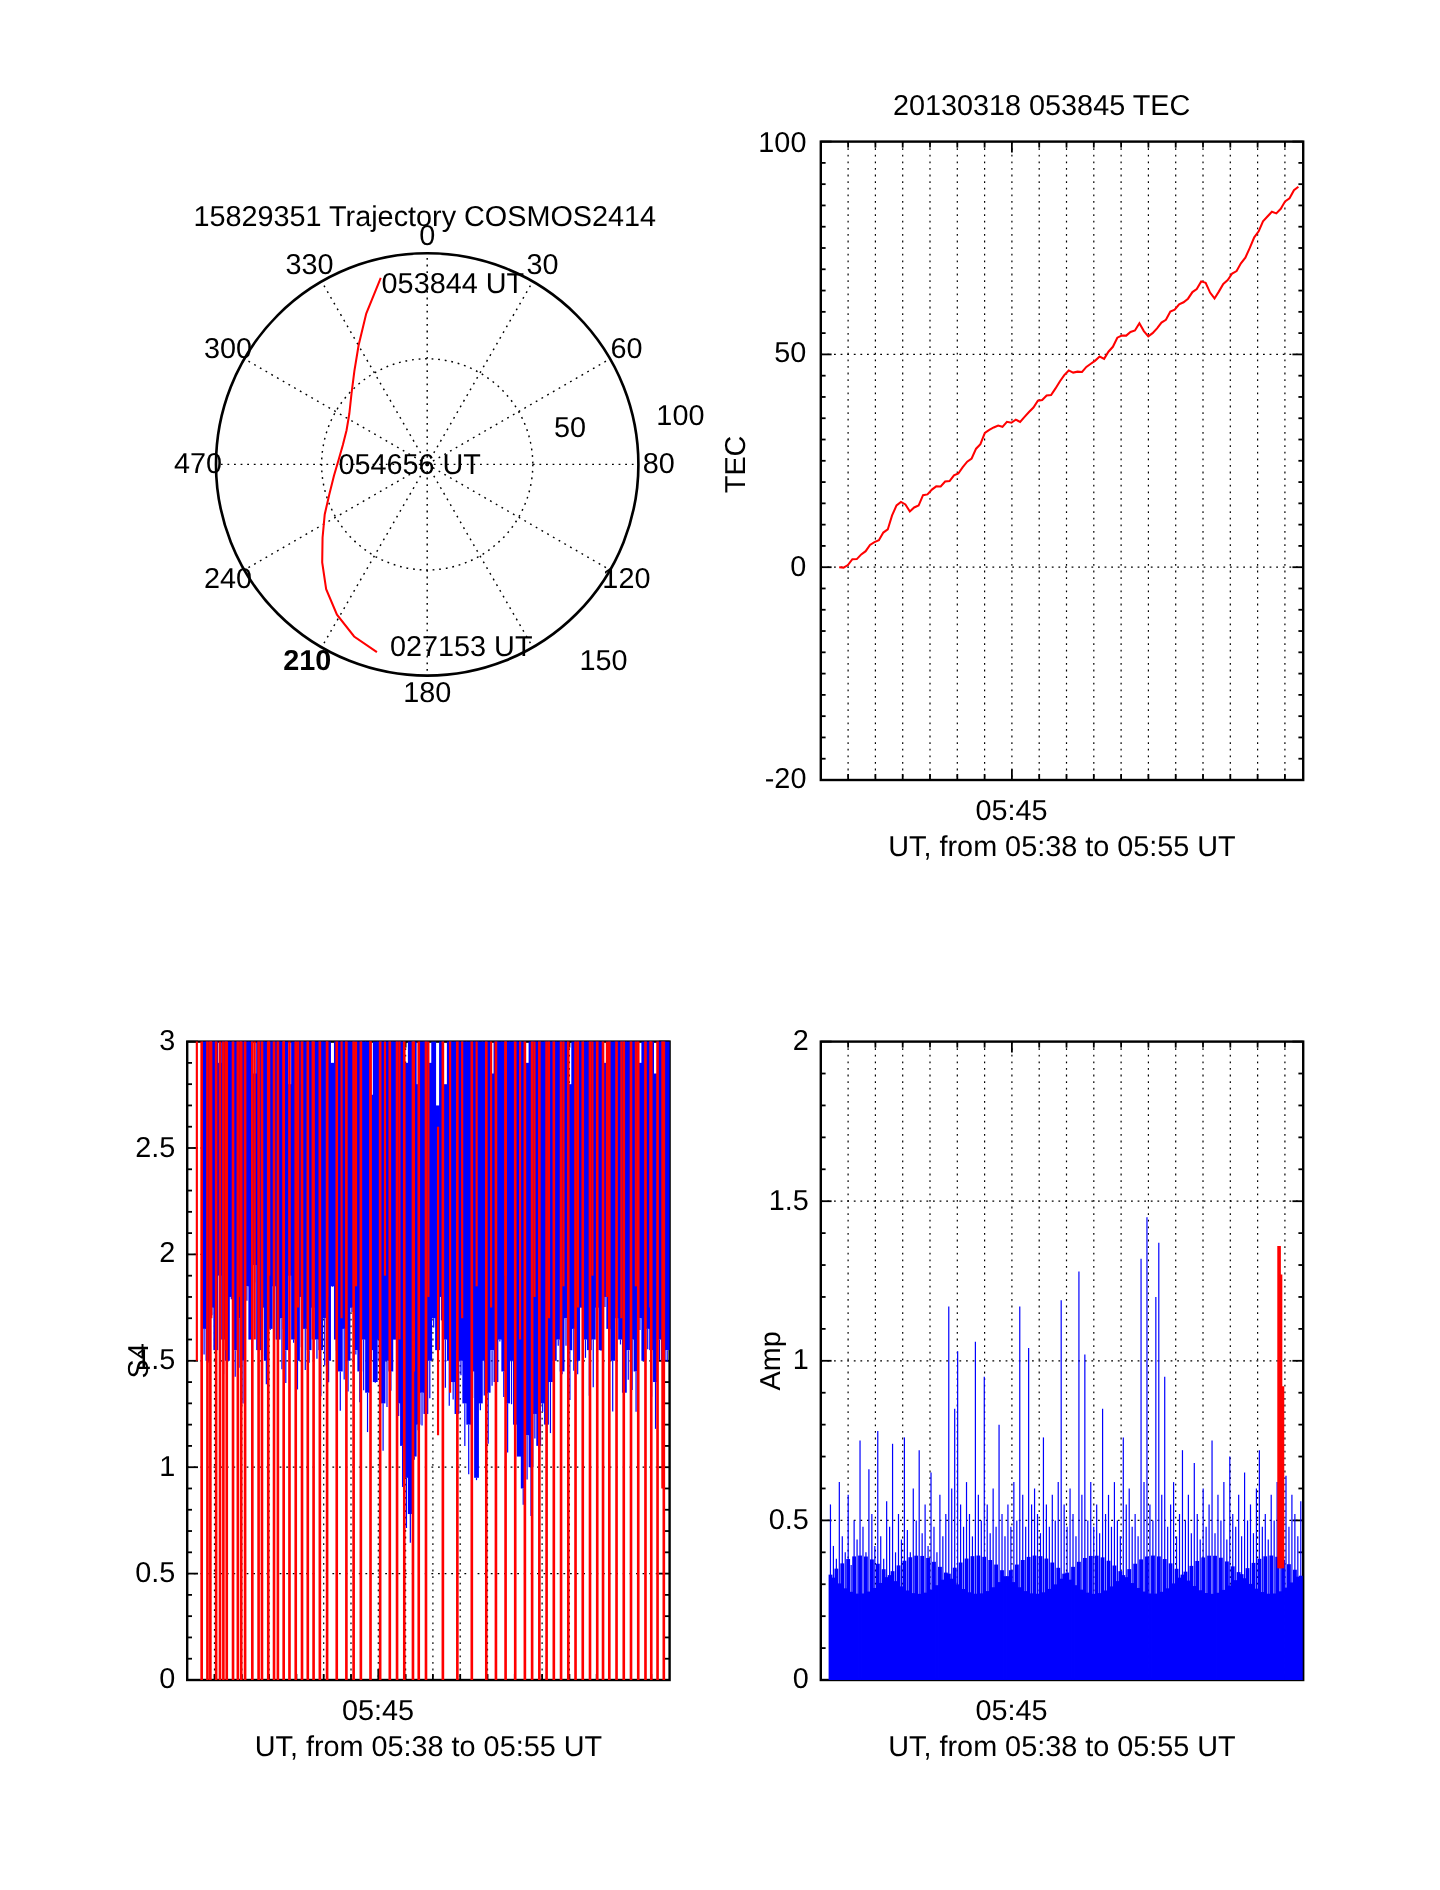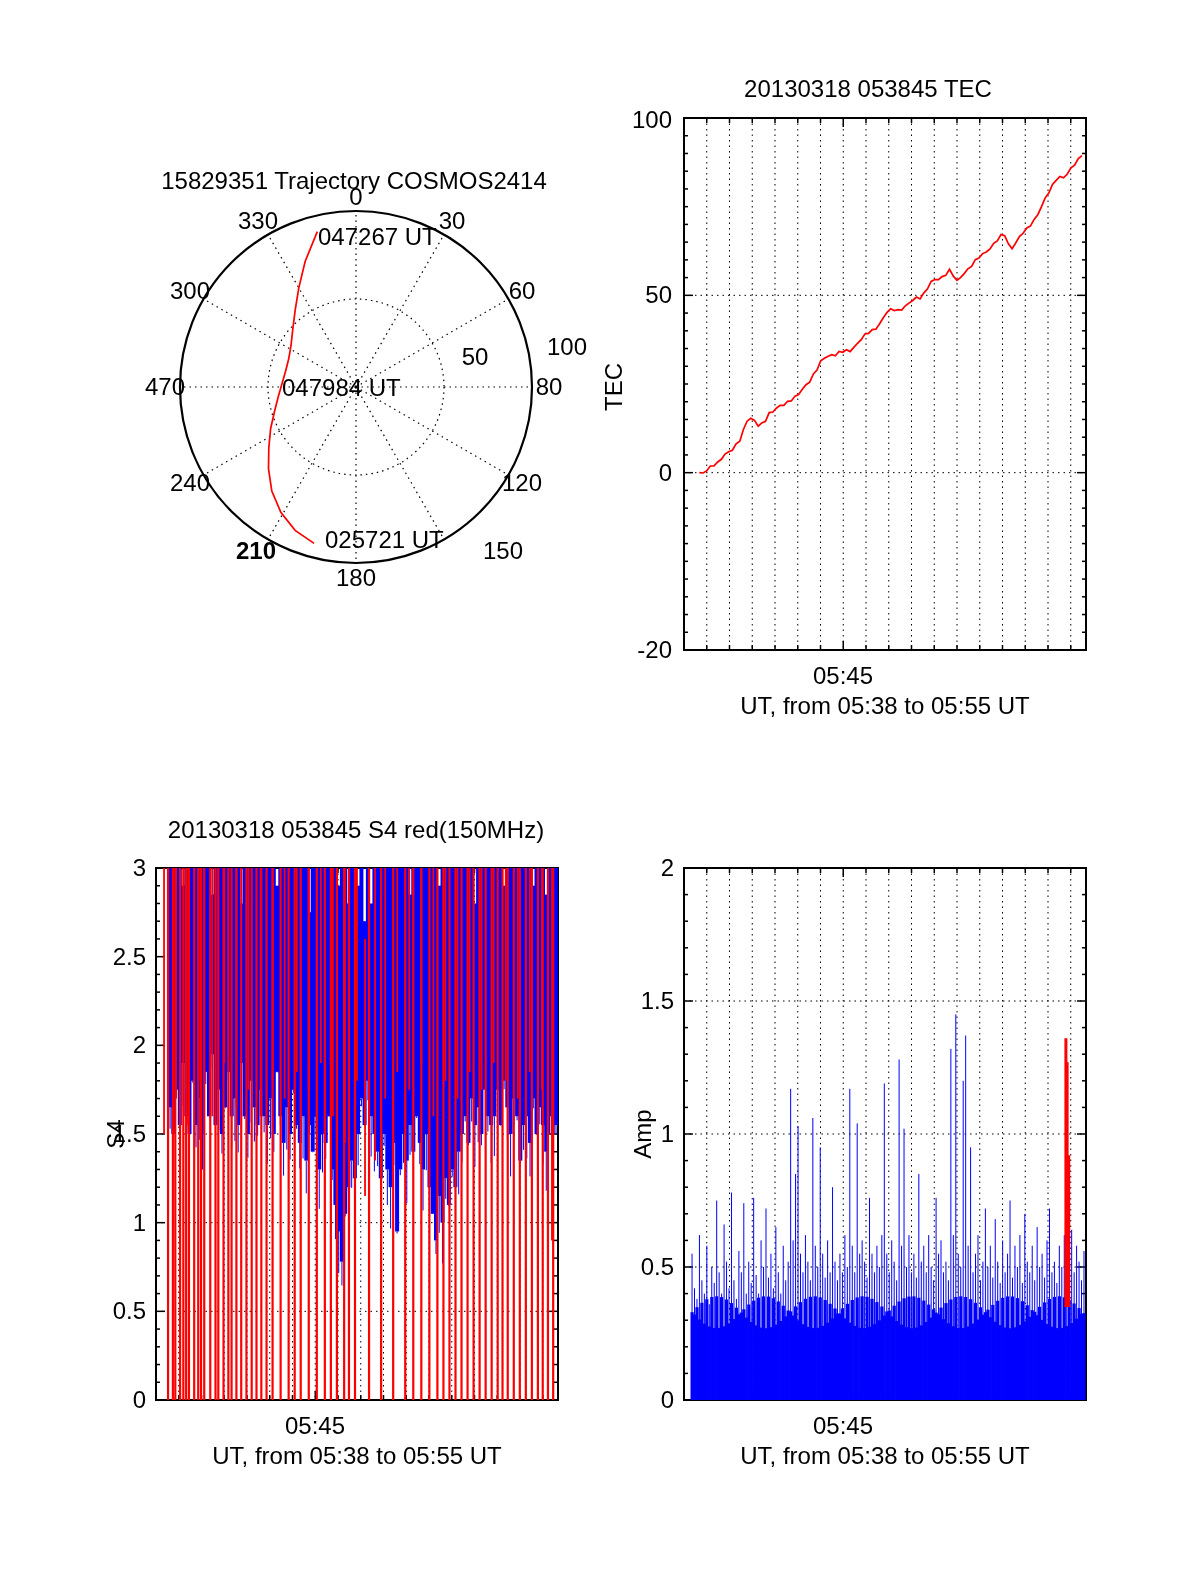--- a/index.html
+++ b/index.html
@@ -1039,38 +1039,37 @@
     <span class="lbl t-center" style="left:522px;top:483px;">120</span>
     <span class="lbl t-center" style="left:460px;top:551px;margin-left:43px;">150</span>
     <span class="lbl t-center" style="left:356px;top:578px;">180</span>
     <span class="lbl t-center" style="left:256px;top:551px;font-weight:bold;">210</span>
     <span class="lbl t-center" style="left:190px;top:483px;">240</span>
     <span class="lbl t-center" style="left:165px;top:387px;">470</span>
     <span class="lbl t-center" style="left:190px;top:291px;">300</span>
     <span class="lbl t-center" style="left:258px;top:221px;">330</span>
     <span class="lbl t-center" style="left:475px;top:357px;">50</span>
     <span class="lbl t-center" style="left:567px;top:347px;">100</span>
-    <span class="lbl t-left" style="left:318px;top:237px;">047267 UT</span>
-    <span class="lbl t-left" style="left:282px;top:388px;">047984 UT</span>
-    <span class="lbl t-left" style="left:325px;top:540px;">025721 UT</span>
+    <span class="lbl t-left" style="left:318px;top:237px;">053844 UT</span>
+    <span class="lbl t-left" style="left:282px;top:388px;">054656 UT</span>
+    <span class="lbl t-left" style="left:325px;top:540px;">027153 UT</span>
   </div>
 
   <div class="panel">
     <span class="lbl t-center" style="left:868px;top:89px;">20130318 053845 TEC</span>
     <span class="lbl rot" style="left:614px;top:387px;">TEC</span>
     <span class="lbl t-right" style="left:672px;top:120px;">100</span>
     <span class="lbl t-right" style="left:672px;top:295px;">50</span>
     <span class="lbl t-right" style="left:672px;top:473px;">0</span>
     <span class="lbl t-right" style="left:672px;top:650px;">-20</span>
     <span class="lbl t-center" style="left:843px;top:676px;">05:45</span>
     <span class="lbl t-center" style="left:885px;top:706px;">UT, from 05:38 to 05:55 UT</span>
   </div>
 
   <div class="panel">
-    <span class="lbl t-center" style="left:356px;top:830px;">20130318 053845 S4 red(150MHz)</span>
     <span class="lbl rot" style="left:116px;top:1134px;">S4</span>
     <span class="lbl t-right" style="left:146px;top:868px;">3</span>
     <span class="lbl t-right" style="left:146px;top:957px;">2.5</span>
     <span class="lbl t-right" style="left:146px;top:1045px;">2</span>
     <span class="lbl t-right" style="left:146px;top:1134px;">1.5</span>
     <span class="lbl t-right" style="left:146px;top:1223px;">1</span>
     <span class="lbl t-right" style="left:146px;top:1311px;">0.5</span>
     <span class="lbl t-right" style="left:146px;top:1400px;">0</span>
     <span class="lbl t-center" style="left:315px;top:1426px;">05:45</span>
     <span class="lbl t-center" style="left:357px;top:1456px;">UT, from 05:38 to 05:55 UT</span>

